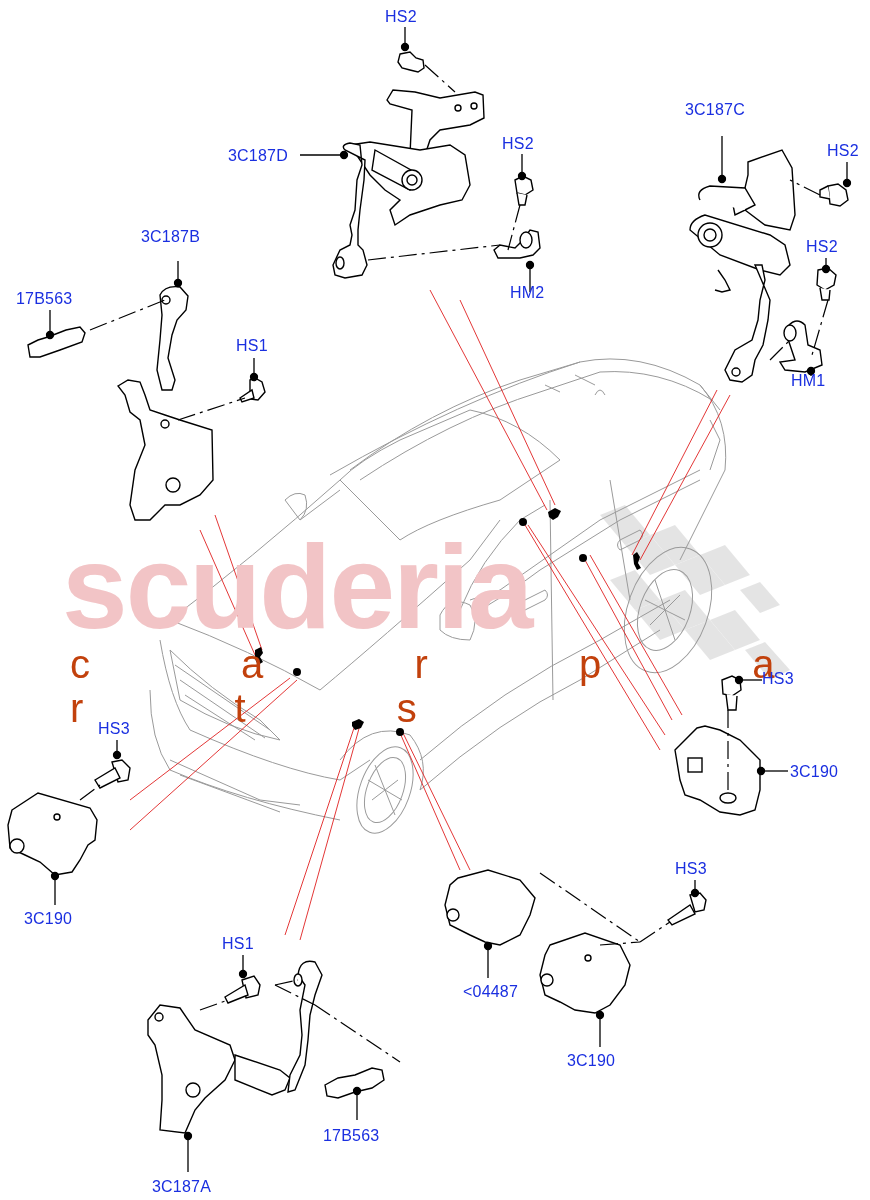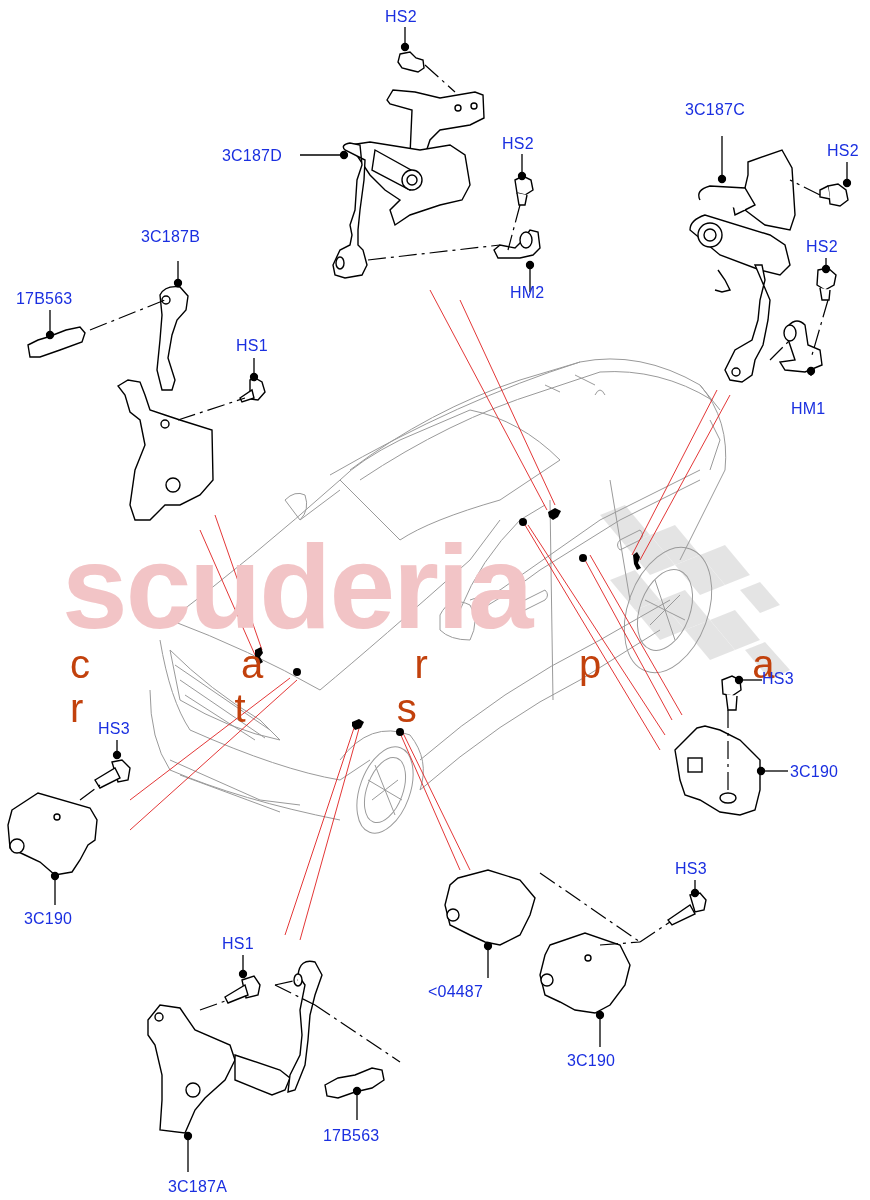--- a/index.html
+++ b/index.html
@@ -288,32 +288,32 @@
     <line x1="275" y1="985" x2="298" y2="980"></line>
     <line x1="275" y1="985" x2="315" y2="1005"></line>
     <line x1="315" y1="1005" x2="400" y2="1062"></line>
   </g>
 </svg>
 
 <div class="wm-big">scuderia</div>
 <div class="wm-small">c a r p a r t s</div>
 
 <div class="lbl" style="left:385px;top:8px">HS2</div>
-<div class="lbl" style="left:222px;top:147px">3C187D</div>
+<div class="lbl" style="left:228px;top:147px">3C187D</div>
 <div class="lbl" style="left:502px;top:135px">HS2</div>
 <div class="lbl" style="left:510px;top:284px">HM2</div>
 <div class="lbl" style="left:685px;top:101px">3C187C</div>
 <div class="lbl" style="left:827px;top:142px">HS2</div>
 <div class="lbl" style="left:806px;top:238px">HS2</div>
-<div class="lbl" style="left:791px;top:400px">HM1</div>
+<div class="lbl" style="left:791px;top:372px">HM1</div>
 <div class="lbl" style="left:141px;top:228px">3C187B</div>
 <div class="lbl" style="left:16px;top:290px">17B563</div>
 <div class="lbl" style="left:236px;top:337px">HS1</div>
 <div class="lbl" style="left:762px;top:670px">HS3</div>
 <div class="lbl" style="left:790px;top:763px">3C190</div>
 <div class="lbl" style="left:98px;top:720px">HS3</div>
 <div class="lbl" style="left:24px;top:910px">3C190</div>
 <div class="lbl" style="left:675px;top:860px">HS3</div>
-<div class="lbl" style="left:428px;top:983px">&lt;04487</div>
+<div class="lbl" style="left:463px;top:983px">&lt;04487</div>
 <div class="lbl" style="left:567px;top:1052px">3C190</div>
 <div class="lbl" style="left:222px;top:935px">HS1</div>
 <div class="lbl" style="left:323px;top:1127px">17B563</div>
-<div class="lbl" style="left:168px;top:1178px">3C187A</div>
+<div class="lbl" style="left:152px;top:1178px">3C187A</div>
 
 </body></html>

